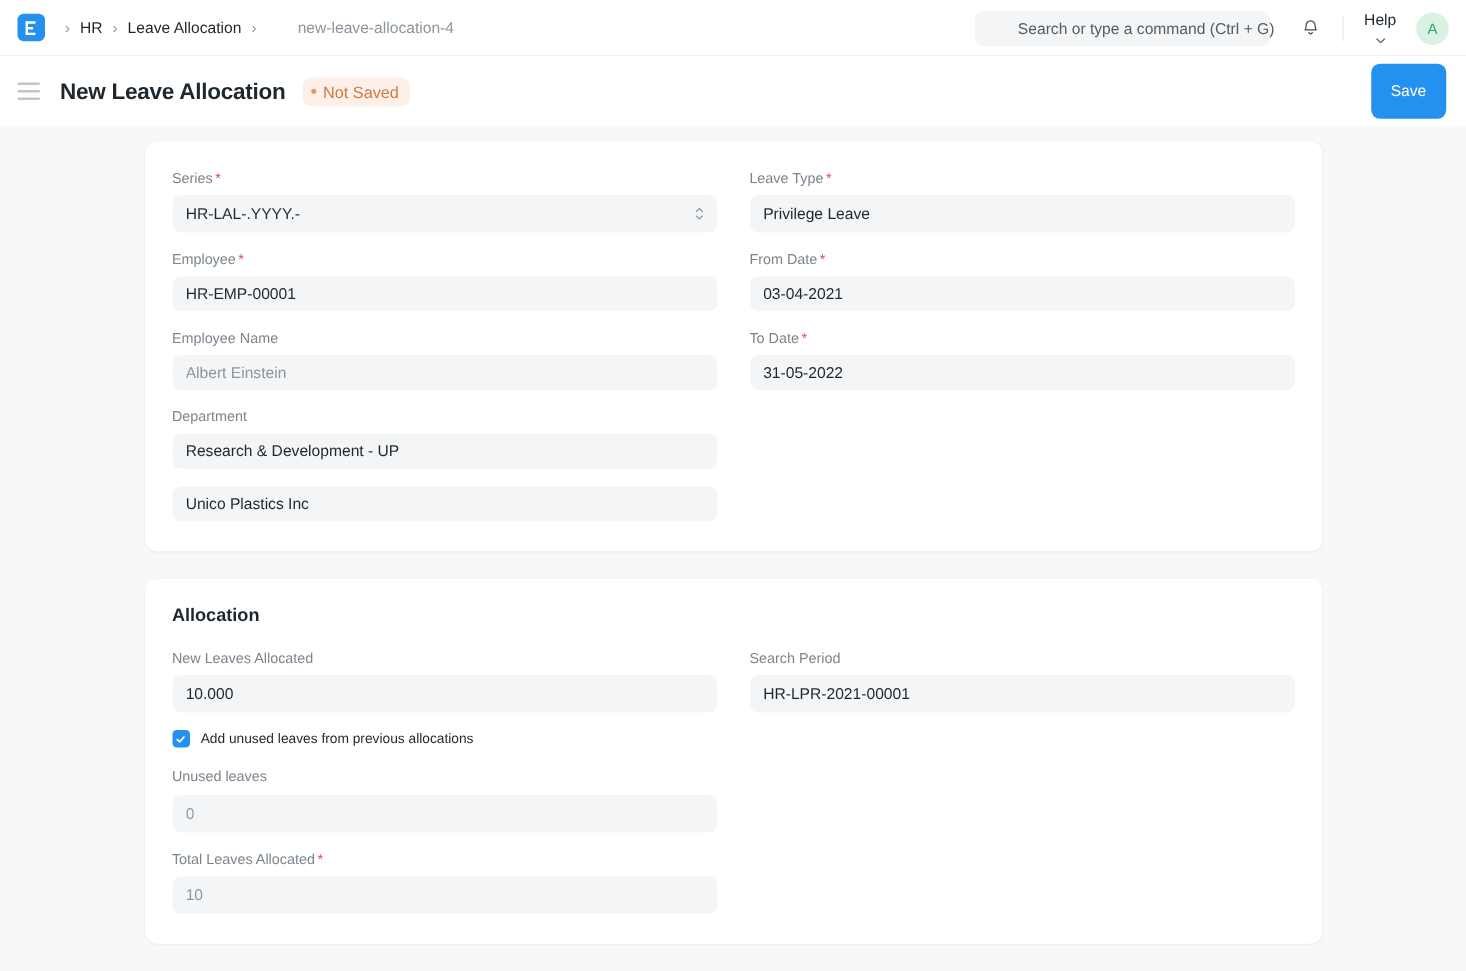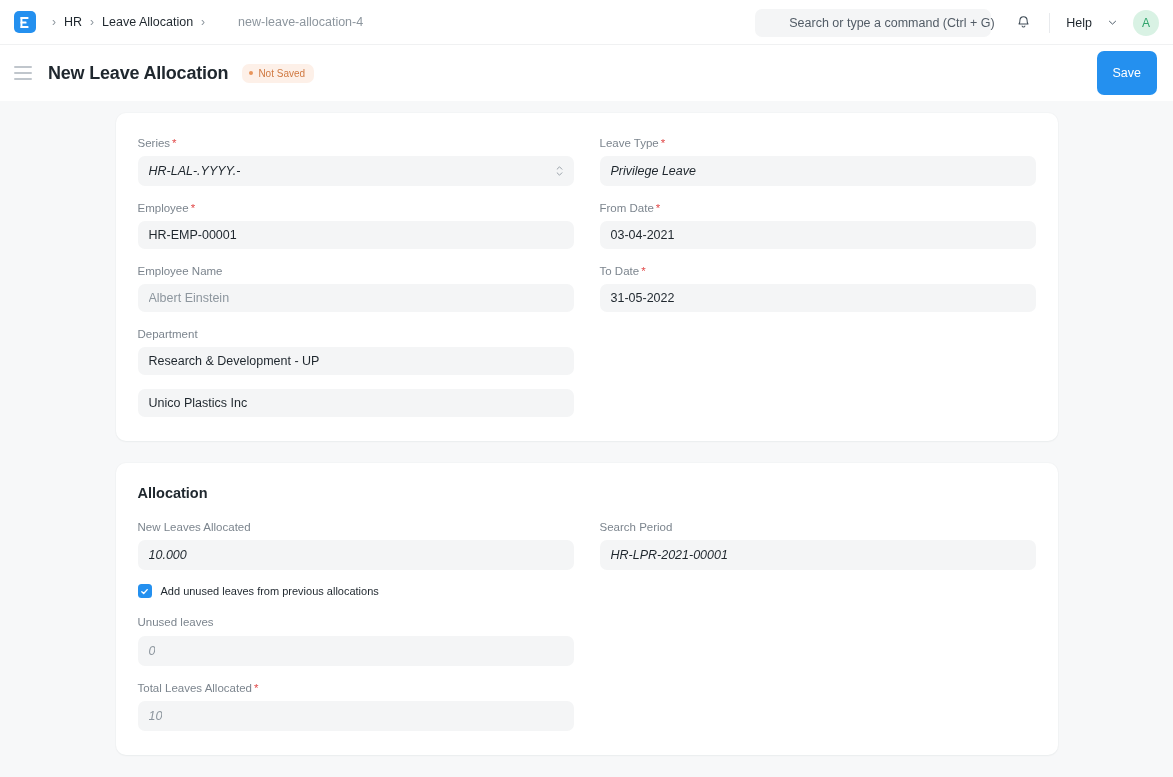--- a/index.html
+++ b/index.html
@@ -103,25 +103,26 @@
   .nav-divider {
     width: 1px;
     height: 20px;
     background: #e8eaed;
     margin: 0 12px;
   }
 
   .help-btn {
     display: flex;
     align-items: center;
-    gap: 16px;
+    gap: 5px;
     font-size: 12.5px;
     color: #1f272e;
     padding: 4px 4px;
     border-radius: 6px;
+    flex-direction: column;
   }
 
   .avatar {
     width: 26px;
     height: 26px;
     border-radius: 50%;
     background: #d9f2e4;
     color: #30a46c;
     font-size: 12px;
     display: flex;
@@ -163,21 +164,21 @@
     font-size: 18px;
     font-weight: bold;
     color: #1f272e;
     letter-spacing: -0.2px;
   }
 
   .badge-notsaved {
     margin-left: 14px;
     background: #fdf0e8;
     color: #d07a43;
-    font-size: 10px;
+    font-size: 13px;
     padding: 4px 9px 4px 7px;
     border-radius: 7px;
     display: inline-flex;
     align-items: center;
     gap: 5px;
     white-space: nowrap;
   }
   .badge-notsaved .dot {
     width: 4px; height: 4px;
     border-radius: 50%;
@@ -256,21 +257,21 @@
     background: #f4f5f6;
     border-radius: 7px;
     display: flex;
     align-items: center;
     padding: 0 11px;
     font-size: 12.5px;
     color: #1f272e;
     position: relative;
   }
   .control.muted { color: #8d969e; }
-  .control.taller { height: 30px; font-style: italic; }
+  .control.taller { height: 30px; }
 
   .control .value {
     white-space: nowrap;
     overflow: hidden;
     text-overflow: ellipsis;
   }
 
   .select-arrows {
     position: absolute;
     right: 11px;

